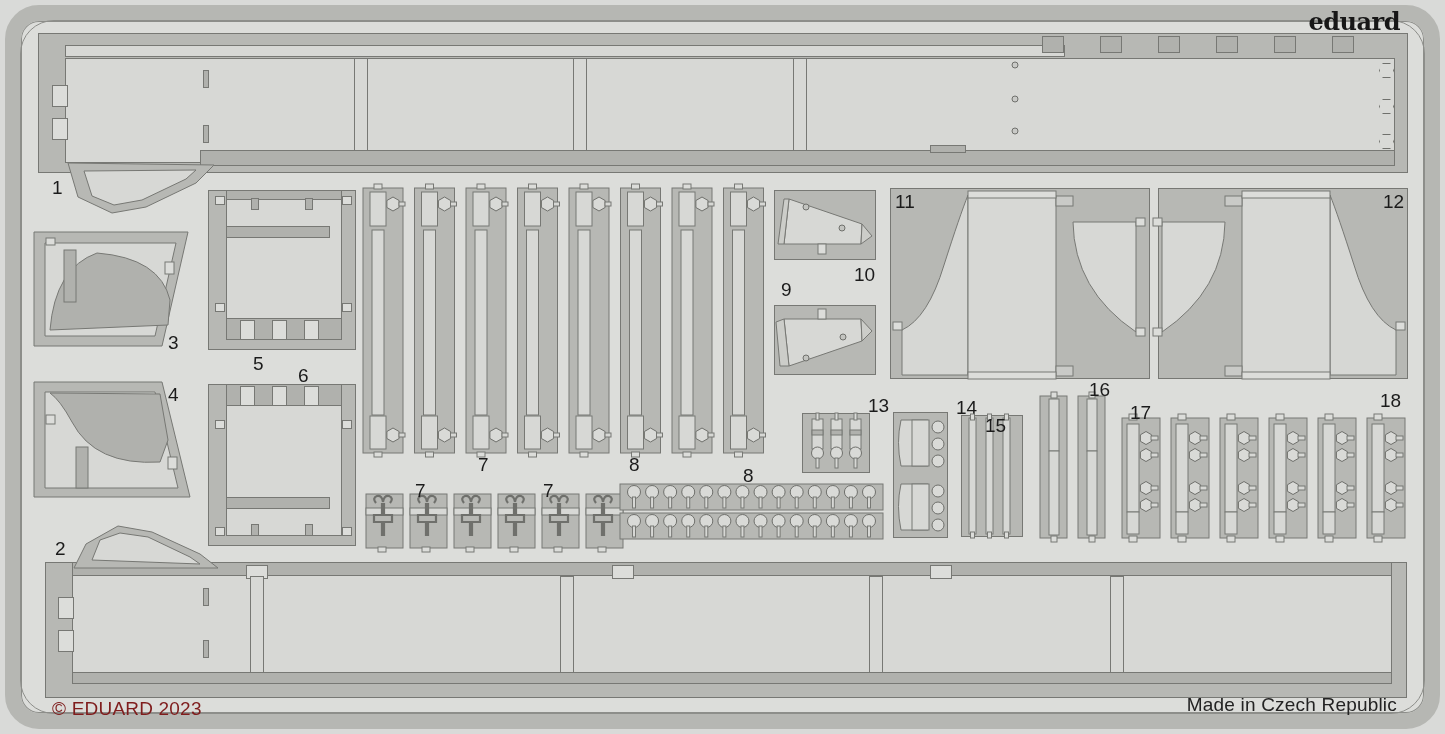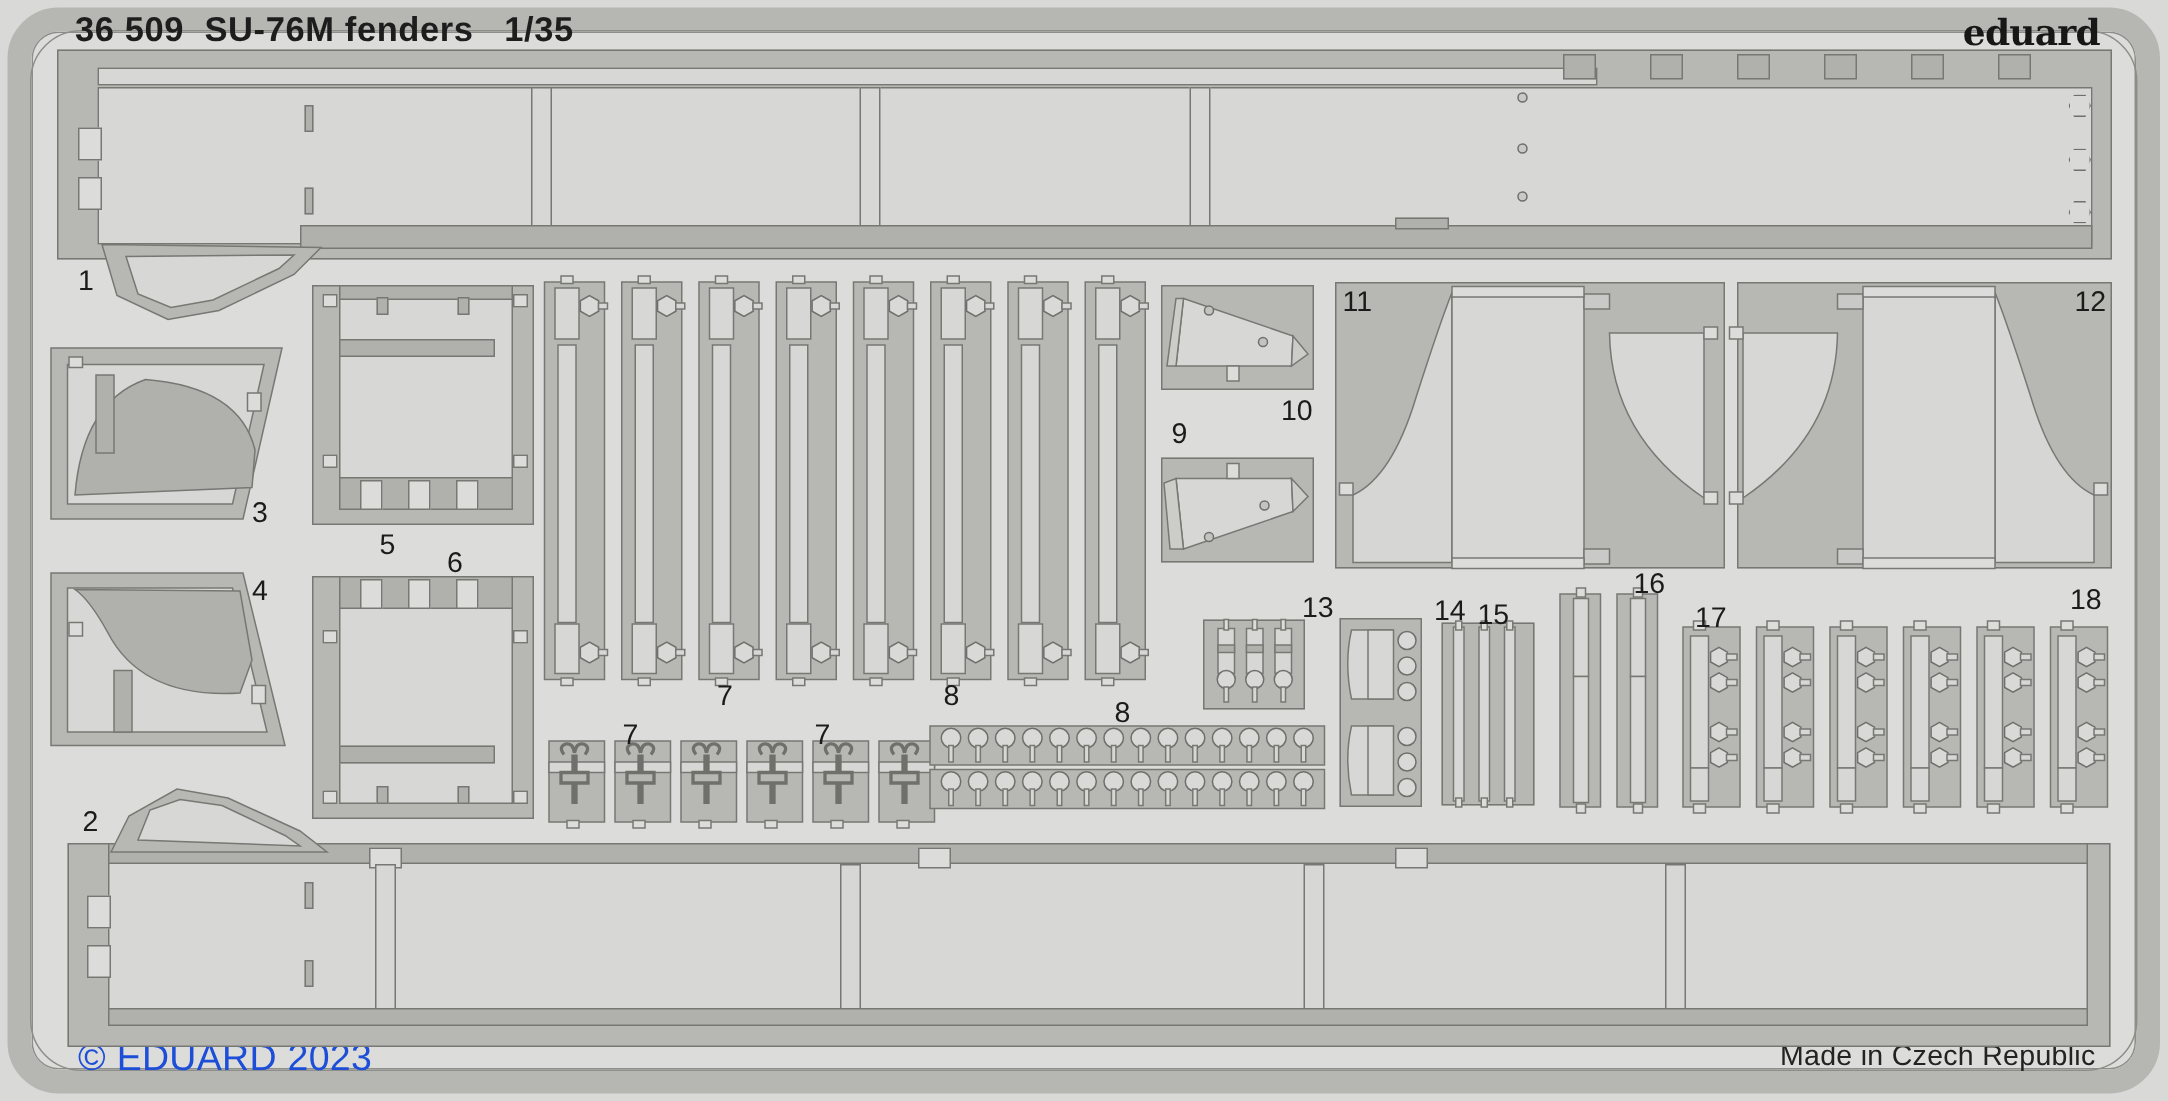--- a/index.html
+++ b/index.html
@@ -27,21 +27,21 @@
     font-size:23px;font-weight:bold;color:#1d1d1d;
     letter-spacing:0.4px;white-space:pre;
   }
   .brand{
     position:absolute;right:45px;top:7px;
     font-family:"DejaVu Serif", serif;font-weight:bold;
     font-size:24px;color:#171717;letter-spacing:-0.5px;
   }
   .copy{
     position:absolute;left:52px;bottom:14px;
-    font-size:25px;color:#1d4ed8;letter-spacing:0.2px;
+    font-size:19px;color:#7f1d1d;letter-spacing:0.2px;
   }
   .madein{
     position:absolute;right:48px;bottom:18px;
     font-size:19px;color:#232323;letter-spacing:0.2px;
   }
   .pnum{
     position:absolute;font-size:19px;color:#1b1b1b;
     line-height:1;user-select:none;
   }
   
@@ -64,21 +64,20 @@
   .tab{position:absolute;background:#dcddda;border:1px solid #777874;}
   svg{position:absolute;left:0;top:0;overflow:visible;}
 </style>
 </head>
 <body>
 
 <div id="sheet">
 
   <div class="frame"></div>
 
-  <div class="title">36 509  SU-76M fenders   1/35</div>
   <div class="brand">eduard</div>
   <div class="copy">© EDUARD 2023</div>
   <div class="madein">Made in Czech Republic</div>
 
   <div>
     <div class="fret runner" style="left:38px;top:33px;width:1370px;height:140px;"></div>
 
     <div class="fret part nb" style="left:38px;top:33px;width:0;height:0;"></div>
     <div class="fret part" style="left:65px;top:45px;width:1000px;height:12px;"></div>
     <div class="fret part" style="left:65px;top:58px;width:1330px;height:105px;"></div>
@@ -471,21 +470,21 @@
           <rect x="970.5" y="414" width="4" height="6" fill="#dcddda" stroke="#777874" stroke-width="1"></rect>
           <rect x="970.5" y="532" width="4" height="6" fill="#dcddda" stroke="#777874" stroke-width="1"></rect>
           <rect x="986" y="418" width="7" height="116" fill="#d7d8d5" stroke="#777874" stroke-width="1"></rect>
           <rect x="987.5" y="414" width="4" height="6" fill="#dcddda" stroke="#777874" stroke-width="1"></rect>
           <rect x="987.5" y="532" width="4" height="6" fill="#dcddda" stroke="#777874" stroke-width="1"></rect>
           <rect x="1003" y="418" width="7" height="116" fill="#d7d8d5" stroke="#777874" stroke-width="1"></rect>
           <rect x="1004.5" y="414" width="4" height="6" fill="#dcddda" stroke="#777874" stroke-width="1"></rect>
           <rect x="1004.5" y="532" width="4" height="6" fill="#dcddda" stroke="#777874" stroke-width="1"></rect>
         </svg>
       </div>
-    <div class="pnum" style="left:985px;top:401px;">15</div>
+    <div class="pnum" style="left:985px;top:416px;">15</div>
   </div>
 
   <div>
     <div id="rails17">
         <svg width="1445" height="734">
           <rect x="1040" y="396" width="27" height="142" fill="#b7b8b4" stroke="#777874" stroke-width="1"></rect>
           <rect x="1049" y="399" width="10" height="52" fill="#d7d8d5" stroke="#777874" stroke-width="1"></rect>
           <rect x="1049" y="451" width="10" height="84" fill="#d7d8d5" stroke="#777874" stroke-width="1"></rect>
           <rect x="1051" y="392" width="6" height="6" fill="#dcddda" stroke="#777874" stroke-width="1"></rect>
           <rect x="1051" y="536" width="6" height="6" fill="#dcddda" stroke="#777874" stroke-width="1"></rect>

